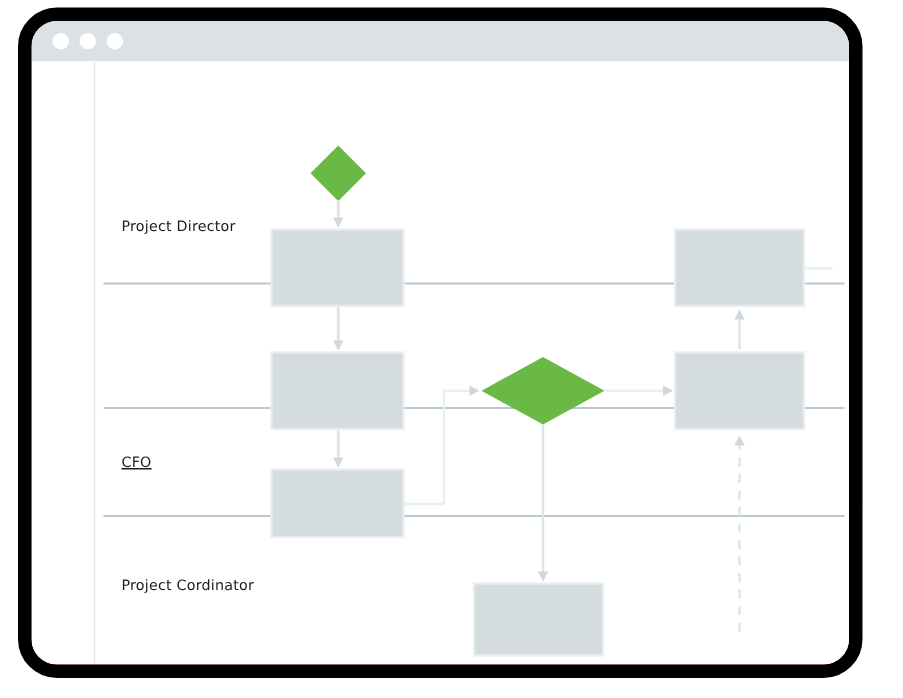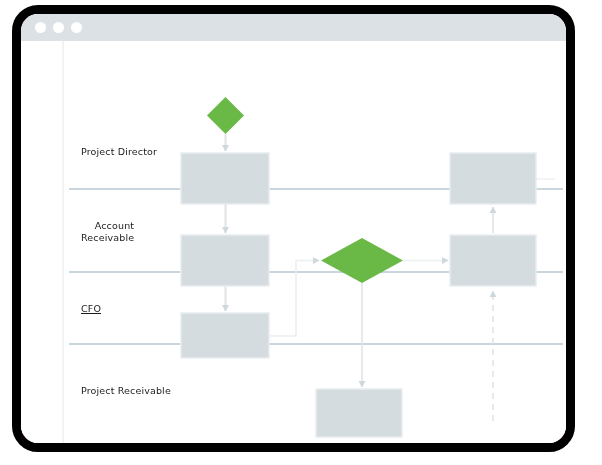--- a/index.html
+++ b/index.html
@@ -26,21 +26,20 @@
     position: absolute;
     left: 12px;
     top: 5px;
     width: 563px;
     height: 447px;
     border: 9px solid #000000;
     border-radius: 26px;
     box-sizing: border-box;
     background: #be185d;
     overflow: hidden;
-    text-align: right;
   }
 
   .window-inner {
     position: absolute;
     left: 0;
     top: 0;
     right: 0;
     bottom: 0;
     background: #ffffff;
     overflow: hidden;
@@ -166,25 +165,23 @@
           <rect x="429" y="194" width="86" height="51" fill="#d5dce0" stroke="#e8edf0" stroke-width="1.5"></rect>
 
           <rect x="160" y="272" width="88" height="45" fill="#d5dce0" stroke="#e8edf0" stroke-width="1.5"></rect>
 
           <rect x="295" y="348" width="86" height="48" fill="#d5dce0" stroke="#e8edf0" stroke-width="1.5"></rect>
 
         </svg>
 
         <div class="lane-label" style="left:60px; top:105px;">Project Director</div>
 
-        <div class="lane-label" style="left:60px; top:179px;">Account
-Receivable</div>
 
         <div class="lane-label" style="left:60px; top:262px;text-decoration:underline;">CFO</div>
 
-        <div class="lane-label" style="left:60px; top:344px;">Project Receivable</div>
+        <div class="lane-label" style="left:60px; top:344px;">Project Cordinator</div>
 
       </div>
 
     </div>
   </div>
 
 </div>
 
 </body></html>

